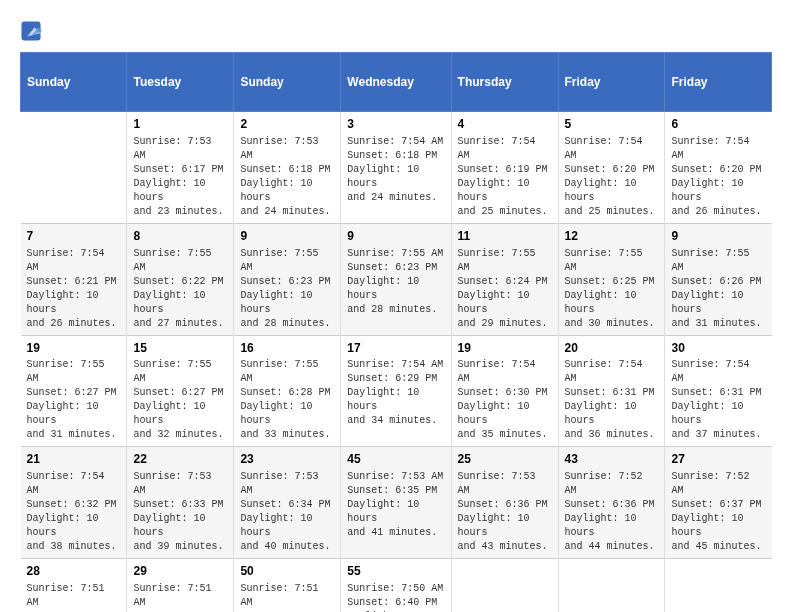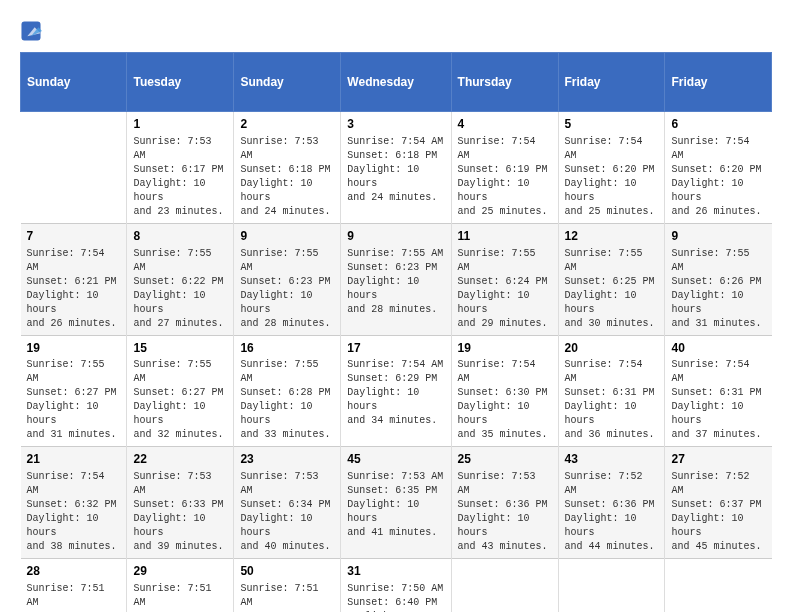--- a/index.html
+++ b/index.html
@@ -194,21 +194,21 @@
           </td>
           <td>
             <span class="day-num">19</span>
             <div class="day-info">Sunrise: 7:54 AM<br>Sunset: 6:30 PM<br>Daylight: 10 hours<br>and 35 minutes.</div>
           </td>
           <td>
             <span class="day-num">20</span>
             <div class="day-info">Sunrise: 7:54 AM<br>Sunset: 6:31 PM<br>Daylight: 10 hours<br>and 36 minutes.</div>
           </td>
           <td>
-            <span class="day-num">40</span>
+            <span class="day-num">30</span>
             <div class="day-info">Sunrise: 7:54 AM<br>Sunset: 6:31 PM<br>Daylight: 10 hours<br>and 37 minutes.</div>
           </td>
         </tr>
         <tr>
           <td>
             <span class="day-num">21</span>
             <div class="day-info">Sunrise: 7:54 AM<br>Sunset: 6:32 PM<br>Daylight: 10 hours<br>and 38 minutes.</div>
           </td>
           <td>
             <span class="day-num">22</span>
@@ -242,21 +242,21 @@
           </td>
           <td>
             <span class="day-num">29</span>
             <div class="day-info">Sunrise: 7:51 AM<br>Sunset: 6:39 PM<br>Daylight: 10 hours<br>and 47 minutes.</div>
           </td>
           <td>
             <span class="day-num">50</span>
             <div class="day-info">Sunrise: 7:51 AM<br>Sunset: 6:40 PM<br>Daylight: 10 hours<br>and 49 minutes.</div>
           </td>
           <td>
-            <span class="day-num">31</span>
+            <span class="day-num">55</span>
             <div class="day-info">Sunrise: 7:50 AM<br>Sunset: 6:40 PM<br>Daylight: 10 hours<br>and 50 minutes.</div>
           </td>
           <td></td>
           <td></td>
           <td></td>
         </tr>
       </tbody>
   </table>
 </div>
 

